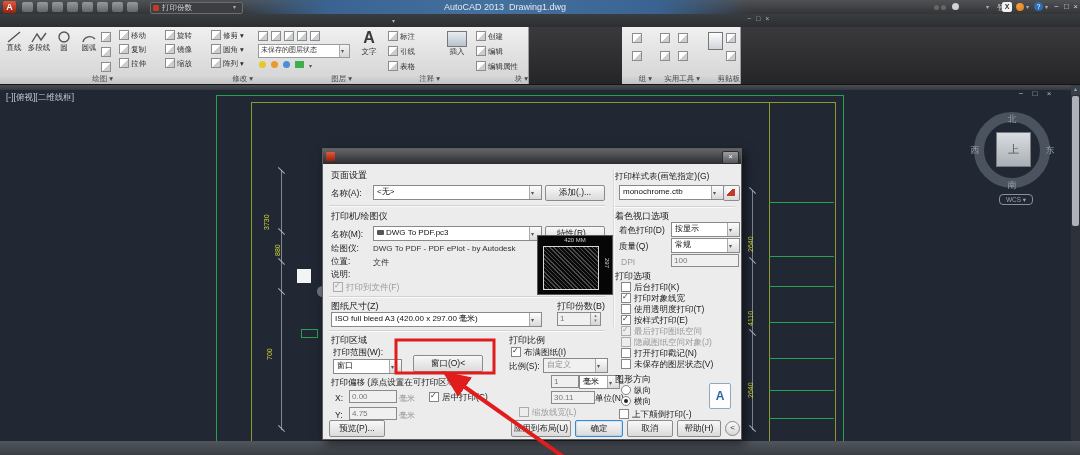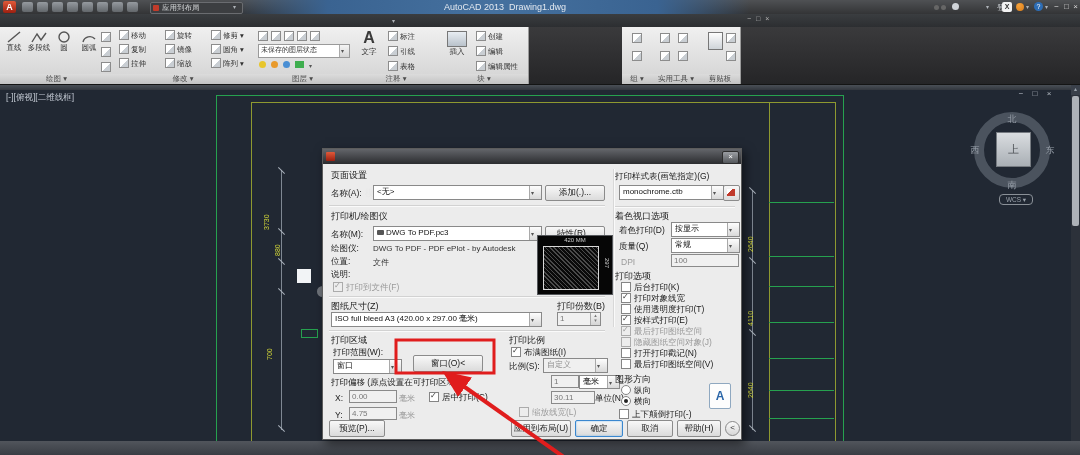--- a/index.html
+++ b/index.html
@@ -19,21 +19,21 @@
   .tb-txt{position:absolute;top:3px;color:#d5d9dd;font-size:7.5px;line-height:9px;white-space:nowrap;margin-left:35px;}
   .winbtn{position:absolute;top:2px;color:#d8d8d8;font-size:8px;line-height:10px;width:9px;text-align:center;}
   
   #tabrow{position:absolute;left:0;top:14px;width:1080px;height:13px;background:linear-gradient(#3a3d40,#2c2e31);z-index:6;}
   .tab{display:inline-block;padding:0 7px;font-size:9px;line-height:13px;color:#dcdcdc;white-space:nowrap;}
   .tab.active{background:linear-gradient(#7d828a,#565b62);color:#fff;}
   #mdi-glyphs{position:absolute;left:747px;top:1px;color:#b5b5b5;font-size:7px;letter-spacing:5px;}
   
   #ribbon{position:absolute;left:0;top:27px;width:1080px;height:57px;background:linear-gradient(#3a3a3c,#252527);border-bottom:1px solid #141414;z-index:6;}
   .panel{position:absolute;top:0;height:57px;background:linear-gradient(#f0f0f0,#d2d2d2);border-right:1px solid #9b9b9b;}
-  .pfoot{position:absolute;left:0;right:0;bottom:0;height:10px;background:linear-gradient(#dcdcdc,#c3c3c3);font-size:7.5px;color:#4a4a4a;text-align:center;line-height:10px;white-space:nowrap;overflow:hidden;}
+  .pfoot{position:absolute;left:0;right:0;bottom:0;height:10px;background:linear-gradient(#dcdcdc,#c3c3c3);font-size:7.5px;color:#4a4a4a;text-align:right;line-height:10px;white-space:nowrap;overflow:hidden;}
   .dtool{position:absolute;width:26px;text-align:center;color:#333;font-size:7.5px;line-height:8px;}
   .dtool svg{display:block;margin:0 auto;}
   .mtool{position:absolute;height:12px;font-size:7.5px;color:#333;white-space:nowrap;line-height:12px;}
   .mi{display:inline-block;width:8px;height:8px;border:1px solid #8c8c8c;background:linear-gradient(135deg,#fff 55%,#c9ced3 55%);vertical-align:-2px;margin-right:2px;}
   .rsel{position:absolute;background:#fff;border:1px solid #9a9a9a;font-size:7px;line-height:10px;color:#333;padding-left:2px;white-space:nowrap;overflow:hidden;}
   .rsel .ar{position:absolute;right:0;top:0;bottom:0;width:9px;border-left:1px solid #aaa;background:linear-gradient(#f4f4f4,#d5d5d5);}
   .ar::after{content:"▾";position:absolute;left:1px;top:1px;font-size:6px;color:#555;}
   .dot{position:absolute;width:7px;height:7px;border-radius:50%;}
   
   #draw{position:absolute;left:0;top:84px;width:1080px;height:371px;background:#212833;}
@@ -104,21 +104,21 @@
     <div id="tb-sheen"></div>
     <div id="tb-logo">A</div>
     <div class="qi" style="left:22px"></div>
     <div class="qi" style="left:37px"></div>
     <div class="qi" style="left:52px"></div>
     <div class="qi" style="left:67px"></div>
     <div class="qi" style="left:82px"></div>
     <div class="qi" style="left:97px"></div>
     <div class="qi" style="left:112px"></div>
     <div class="qi" style="left:127px"></div>
-    <div id="tb-ws"><span class="wsic"></span><span>应用到布局</span></div>
+    <div id="tb-ws"><span class="wsic"></span><span>打印份数</span></div>
     <div class="tb-caret" style="left:233px">▾</div>
     <div id="tb-title"><span>AutoCAD 2013</span>&nbsp;&nbsp;<span>Drawing1.dwg</span></div>
     <div style="position:absolute;left:934px;top:5px;width:5px;height:5px;border-radius:50%;background:#666;box-shadow:7px 0 0 #666"></div>
     <div style="position:absolute;left:952px;top:3px;width:7px;height:7px;border-radius:50%;background:#cfd3d8"></div>
     <div class="tb-txt" style="left:962px">登录</div>
     <div class="tb-caret" style="left:986px">▾</div>
     <div style="position:absolute;left:1002px;top:2px;width:10px;height:10px;background:#f2f2f2;border-radius:2px;color:#333;font-size:7px;font-weight:bold;text-align:center;line-height:10px">X</div>
     <div style="position:absolute;left:1016px;top:3px;width:8px;height:8px;border-radius:50%;background:radial-gradient(circle at 35% 30%,#f5a23c,#d97b17)"></div>
     <div class="tb-caret" style="left:1026px">▾</div>
     <div style="position:absolute;left:1034px;top:2px;width:9px;height:9px;border-radius:50%;background:#2d6db5;color:#fff;font-size:7px;text-align:center;line-height:9px">?</div>
@@ -385,21 +385,21 @@
 
     <div class="hdr" style="left:292px;top:121px">打印选项</div>
     <div id="plot-options-list">
         <div class="cb" style="left: 298px; top: 133px;"><span class="box"></span><span>后台打印(K)</span></div>
         <div class="cb on" style="left: 298px; top: 144px;"><span class="box"></span><span>打印对象线宽</span></div>
         <div class="cb" style="left: 298px; top: 155px;"><span class="box"></span><span>使用透明度打印(T)</span></div>
         <div class="cb on" style="left: 298px; top: 166px;"><span class="box"></span><span>按样式打印(E)</span></div>
         <div class="cb on dis" style="left: 298px; top: 177px;"><span class="box"></span><span>最后打印图纸空间</span></div>
         <div class="cb dis" style="left: 298px; top: 188px;"><span class="box"></span><span>隐藏图纸空间对象(J)</span></div>
         <div class="cb" style="left: 298px; top: 199px;"><span class="box"></span><span>打开打印戳记(N)</span></div>
-        <div class="cb" style="left: 298px; top: 210px;"><span class="box"></span><span>最后打印图纸空间(V)</span></div>
+        <div class="cb" style="left: 298px; top: 210px;"><span class="box"></span><span>未保存的图层状态(V)</span></div>
       </div>
 
     <div class="hdr" style="left:292px;top:224px">图形方向</div>
     <div class="cb rad" style="left:298px;top:236px"><span class="box"></span><span>纵向</span></div>
     <div class="cb rad on" style="left:298px;top:247px"><span class="box"></span><span>横向</span></div>
     <div id="aicon">A</div>
     <div class="cb" style="left:296px;top:260px"><span class="box"></span><span>上下颠倒打印(-)</span></div>
 
     <div class="btn" style="left:6px;top:271px;width:54px;height:15px;line-height:14px">预览(P)...</div>
     <div class="btn" style="left:188px;top:271px;width:58px;height:15px;line-height:14px">应用到布局(U)</div>

